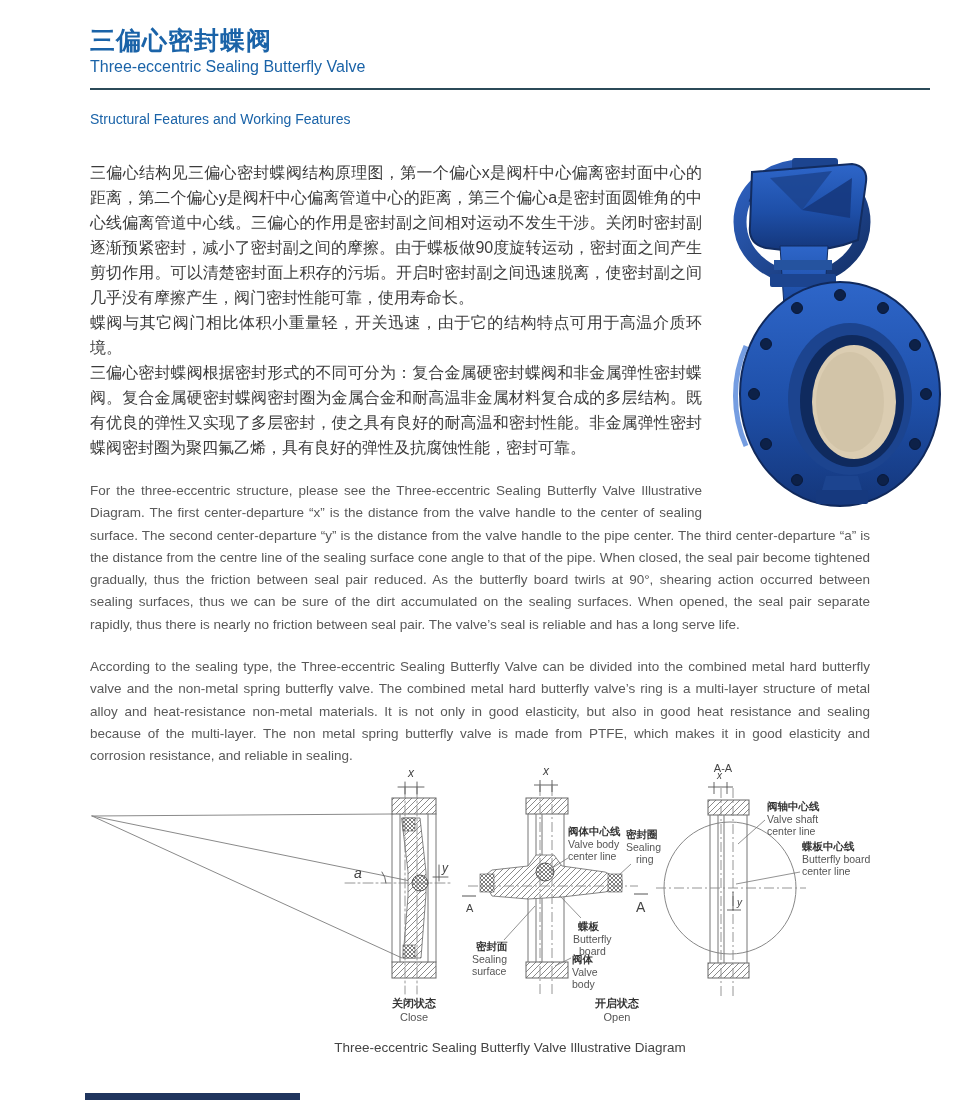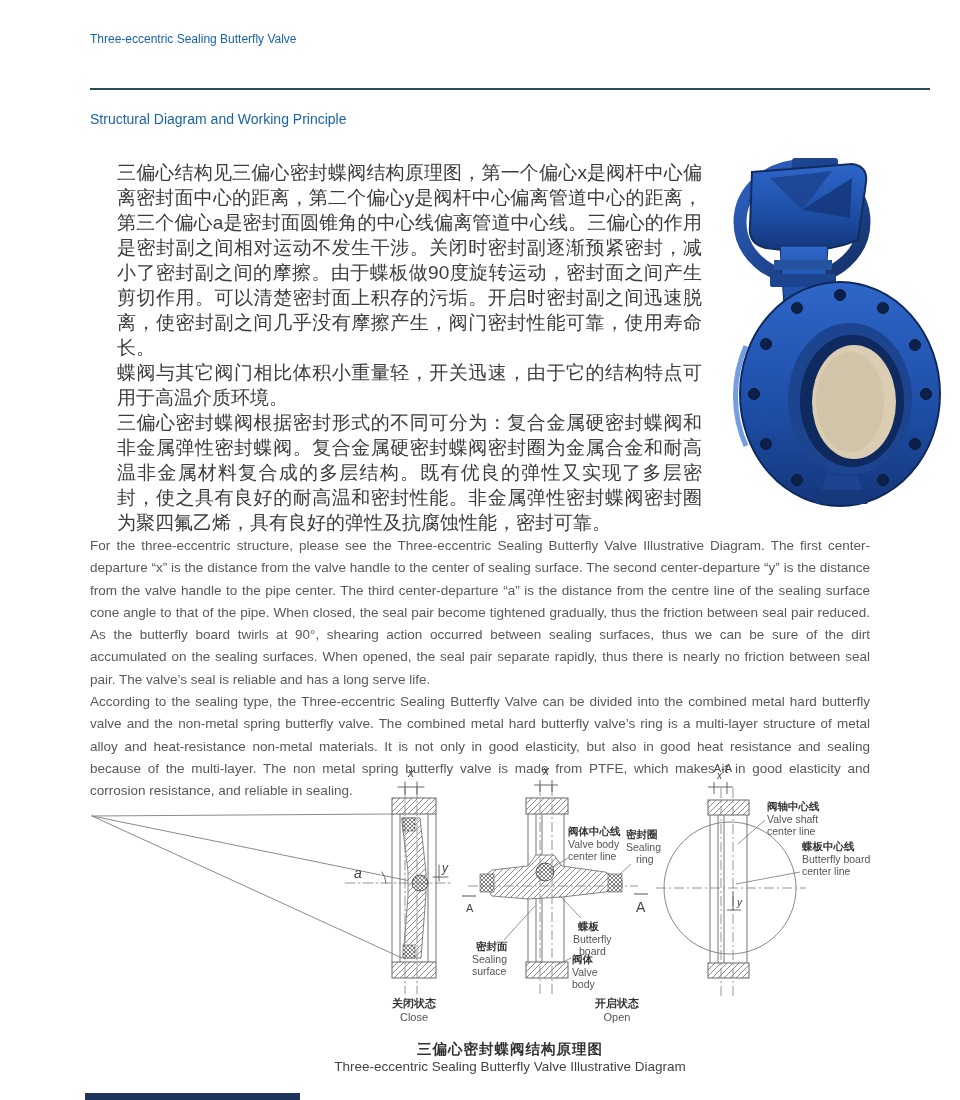--- a/index.html
+++ b/index.html
@@ -2,54 +2,55 @@
 <html><head>
 <meta charset="utf-8">
 <style>
   html,body{margin:0;padding:0;}
   body{
     width:960px;height:1100px;position:relative;background:#ffffff;
     font-family:"Liberation Sans", sans-serif;overflow:hidden;
   }
   .header{position:absolute;left:90px;top:24px;width:840px;}
   .title-cn{color:#1a63a8;font-size:25px;font-weight:bold;letter-spacing:1px;}
-  .title-en{color:#1a63a8;font-size:12px;margin-top:8px;}
+  .title-en{color:#1a63a8;font-size:16px;margin-top:1px;}
   .rule{position:absolute;left:90px;top:88px;width:840px;height:2px;background:#2b4a58;}
   .section-head{position:absolute;left:90px;top:108px;}
   .section-cn{color:#1a63a8;font-size:21px;font-weight:bold;letter-spacing:1px;}
   .section-en{color:#1a63a8;font-size:14px;margin-top:3px;}
   .content{position:absolute;left:90px;top:160px;width:780px;}
   .figure-spacer{float:right;width:168px;height:344px;}
   .content p{margin:0;text-align:justify;}
-  p.cn{font-size:19px;line-height:25px;color:#3c3c3c;margin-left:27px;}
-  p.en{font-size:13.5px;line-height:22.3px;color:#595959;margin-top:0;}
+  p.cn{font-size:16px;line-height:25px;color:#3c3c3c;}
+  p.en{font-size:13.5px;line-height:22.3px;color:#595959;margin-top:20px;}
   .valve-figure{position:absolute;left:700px;top:156px;width:256px;height:352px;}
   .diagram{position:absolute;left:90px;top:760px;width:820px;height:278px;}
   .caption{position:absolute;left:60px;top:1040px;width:900px;text-align:center;}
   .cap-cn{font-size:14.5px;font-weight:bold;color:#333;letter-spacing:1px;}
   .cap-en{font-size:13.5px;color:#444;margin-top:0;}
   .footer-bar{position:absolute;left:85px;top:1093px;width:215px;height:7px;background:#20355e;}
   svg text{font-family:"Liberation Sans", sans-serif;}
   .dlab-cn{font-size:10.5px;fill:#333;font-weight:bold;}
   .dlab-en{font-size:10.5px;fill:#555;}
   .dlab-dim{font-size:12px;fill:#444;font-style:italic;}
   .dlab-state-cn{font-size:11px;fill:#333;font-weight:bold;}
   .dlab-state-en{font-size:11px;fill:#555;}
   .dlab-sec{font-size:11px;fill:#444;}
 </style>
 </head>
 <body>
 
 <div class="header">
+  <div class="title-cn">三偏心密封蝶阀</div>
   <div class="title-en">Three-eccentric Sealing Butterfly Valve</div>
 </div>
 <div class="rule"></div>
 
 <div class="section-head">
-  <div class="section-en">Structural Diagram and Working Principle</div>
+  <div class="section-en">Structural Features and Working Features</div>
 </div>
 
 <div class="content">
   <div class="figure-spacer"></div>
   <p class="cn">三偏心结构见三偏心密封蝶阀结构原理图，第一个偏心x是阀杆中心偏离密封面中心的距离，第二个偏心y是阀杆中心偏离管道中心的距离，第三个偏心a是密封面圆锥角的中心线偏离管道中心线。三偏心的作用是密封副之间相对运动不发生干涉。关闭时密封副逐渐预紧密封，减小了密封副之间的摩擦。由于蝶板做90度旋转运动，密封面之间产生剪切作用。可以清楚密封面上积存的污垢。开启时密封副之间迅速脱离，使密封副之间几乎没有摩擦产生，阀门密封性能可靠，使用寿命长。</p>
   <p class="cn">蝶阀与其它阀门相比体积小重量轻，开关迅速，由于它的结构特点可用于高温介质环境。</p>
   <p class="cn">三偏心密封蝶阀根据密封形式的不同可分为：复合金属硬密封蝶阀和非金属弹性密封蝶阀。复合金属硬密封蝶阀密封圈为金属合金和耐高温非金属材料复合成的多层结构。既有优良的弹性又实现了多层密封，使之具有良好的耐高温和密封性能。非金属弹性密封蝶阀密封圈为聚四氟乙烯，具有良好的弹性及抗腐蚀性能，密封可靠。</p>
   <p class="en">For the three-eccentric structure, please see the Three-eccentric Sealing Butterfly Valve Illustrative Diagram. The first center-departure “x” is the distance from the valve handle to the center of sealing surface. The second center-departure “y” is the distance from the valve handle to the pipe center. The third center-departure “a” is the distance from the centre line of the sealing surface cone angle to that of the pipe. When closed, the seal pair become tightened gradually, thus the friction between seal pair reduced. As the butterfly board twirls at 90°, shearing action occurred between sealing surfaces, thus we can be sure of the dirt accumulated on the sealing surfaces. When opened, the seal pair separate rapidly, thus there is nearly no friction between seal pair. The valve’s seal is reliable and has a long serve life.</p>
   <p class="en">According to the sealing type, the Three-eccentric Sealing Butterfly Valve can be divided into the combined metal hard butterfly valve and the non-metal spring butterfly valve. The combined metal hard butterfly valve’s ring is a multi-layer structure of metal alloy and heat-resistance non-metal materials. It is not only in good elasticity, but also in good heat resistance and sealing because of the multi-layer. The non metal spring butterfly valve is made from PTFE, which makes it in good elasticity and corrosion resistance, and reliable in sealing.</p>
 </div>
@@ -275,17 +276,16 @@
       <text x="677" y="63" class="dlab-en">Valve shaft</text>
       <text x="677" y="75" class="dlab-en">center line</text>
       <text x="712" y="90" class="dlab-cn">蝶板中心线</text>
       <text x="712" y="103" class="dlab-en">Butterfly board</text>
       <text x="712" y="115" class="dlab-en">center line</text>
     </g>
   </svg>
 </div>
 
 <div class="caption">
-  <div class="cap-cn">三偏心密封蝶阀结构原理图</div>
   <div class="cap-en">Three-eccentric Sealing Butterfly Valve Illustrative Diagram</div>
 </div>
 
 <div class="footer-bar"></div>
 
 </body></html>

